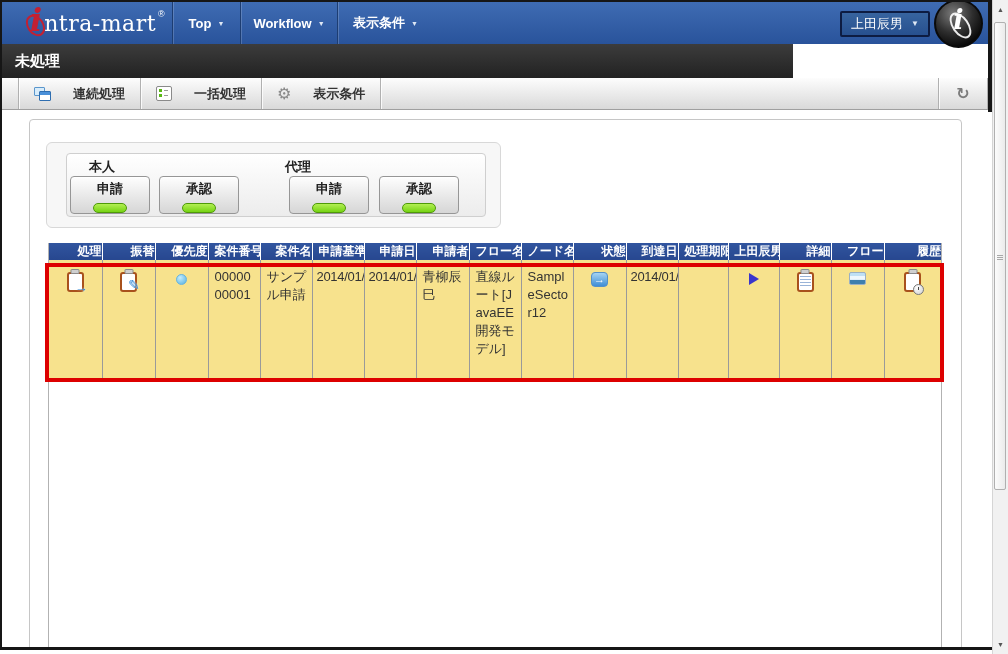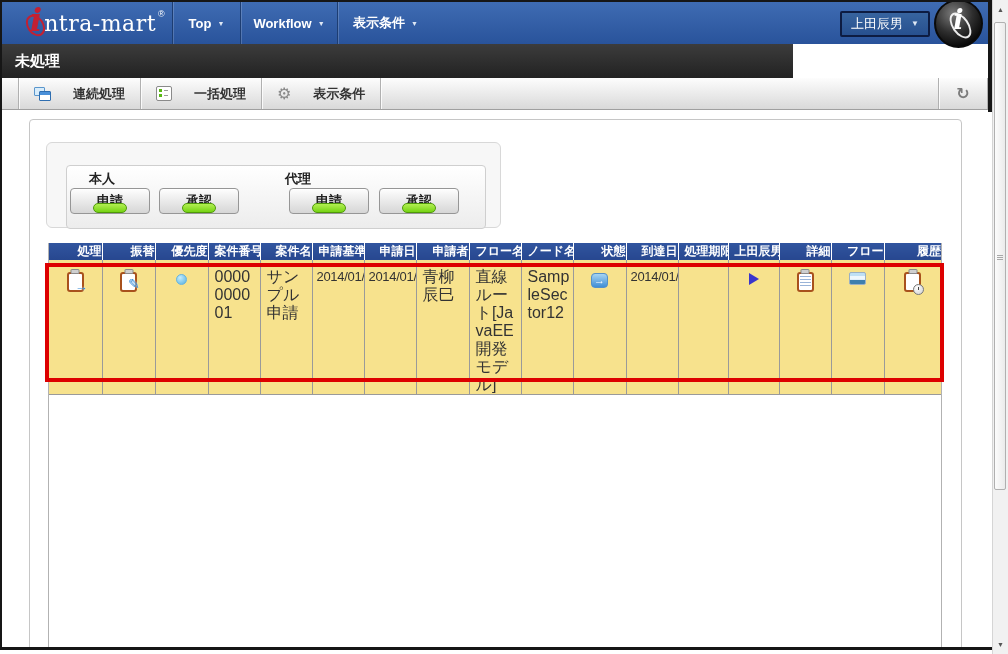--- a/index.html
+++ b/index.html
@@ -75,25 +75,25 @@
   .ic-gear::after{content:"⚙";font-size:16px;color:#8a8a8a;}
   .ic-refresh{display:inline-block;line-height:1;}
   .ic-refresh::after{content:"↻";font-size:16px;font-weight:bold;color:#7c7c7c;}
 
   
   .panel{position:absolute;left:29px;top:119px;width:933px;height:529px;box-sizing:border-box;
     background:#fff;border:1px solid #c6c6c6;border-radius:4px 4px 0 0;}
   
   .filters-outer{position:absolute;left:16px;top:22px;width:455px;height:86px;box-sizing:border-box;
     border:1px solid #d8d8d8;border-radius:6px;background:#f7f7f7;}
-  .filters-inner{position:absolute;left:19px;top:22px;width:420px;height:64px;box-sizing:border-box;
+  .filters-inner{position:absolute;left:19px;top:10px;width:420px;height:64px;box-sizing:border-box;
     border:1px solid #cfcfcf;border-radius:4px;background:linear-gradient(#ffffff,#ececec);}
   .fgroup-label{position:absolute;top:4px;font-size:13px;font-weight:bold;color:#222;}
   .fl0{left:22px;} .fl1{left:218px;}
-  .fbtn{position:absolute;top:22px;width:80px;height:26px;box-sizing:border-box;cursor:pointer;
+  .fbtn{position:absolute;top:22px;width:80px;height:38px;box-sizing:border-box;cursor:pointer;
     border:1px solid #969696;border-radius:4px;background:linear-gradient(#fefefe,#d6d6d6);
     box-shadow:inset 0 1px 0 #fff;}
   .fb0{left:3px;} .fb1{left:92px;} .fb2{left:222px;} .fb3{left:312px;}
   .fbtn .lbl{position:absolute;top:3px;left:0;right:0;text-align:center;
     font-size:13px;font-weight:bold;color:#222;}
   .fbtn .led{position:absolute;left:50%;transform:translateX(-50%);bottom:0;width:34px;height:10px;
     border-radius:6px;border:1px solid #4e9a07;box-sizing:border-box;
     background:linear-gradient(#b2ef52,var(--led-green,#76d314));}
 
   
@@ -102,21 +102,21 @@
   table.grid{border-collapse:collapse;table-layout:fixed;width:892px;}
   .c1{width:53px}.c2{width:53px}.c3{width:53px}.c4{width:52px}.c5{width:52px}.c6{width:52px}
   .c7{width:52px}.c8{width:53px}.c9{width:52px}.c10{width:52px}.c11{width:53px}.c12{width:52px}
   .c13{width:50px}.c14{width:51px}.c15{width:52px}.c16{width:53px}.c17{width:57px}
   th.gh{height:17px;background:linear-gradient(#31559f,var(--header-blue,#27478f));color:#fff;
     font-size:12px;font-weight:bold;text-align:right;padding:0 0 0 6px;white-space:nowrap;overflow:hidden;
     border-right:1px solid rgba(255,255,255,.35);cursor:pointer;}
   th.gh:last-child{border-right:none;}
   td.gc{height:110px;vertical-align:top;background:var(--row-yellow,#f7e28d);
     border-right:1px solid #9a9a9a;border-bottom:1px solid #9a9a9a;
-    font-size:16px;color:#333;line-height:18px;padding:8px 3px 0 6px;word-break:break-all;overflow:hidden;}
+    font-size:13px;color:#333;line-height:18px;padding:8px 3px 0 6px;word-break:break-all;overflow:hidden;}
   td.gc:last-child{border-right:none;}
   td.center{text-align:center;padding:10px 2px 0 2px;}
   td.nowrap{white-space:nowrap;font-size:13px;padding-left:4px;letter-spacing:-.3px;}
 
   
   .clip{position:relative;display:inline-block;width:13px;height:16px;background:#fff;
     border:2px solid #a8511c;border-radius:3px;margin-top:2px;}
   .clip::before{content:"";position:absolute;top:-5px;left:50%;transform:translateX(-50%);
     width:7px;height:3px;background:#cfcfcf;border:1px solid #8a8a8a;border-radius:1px;}
   .ov{position:absolute;line-height:1;font-weight:bold;color:#2e86d4;}

